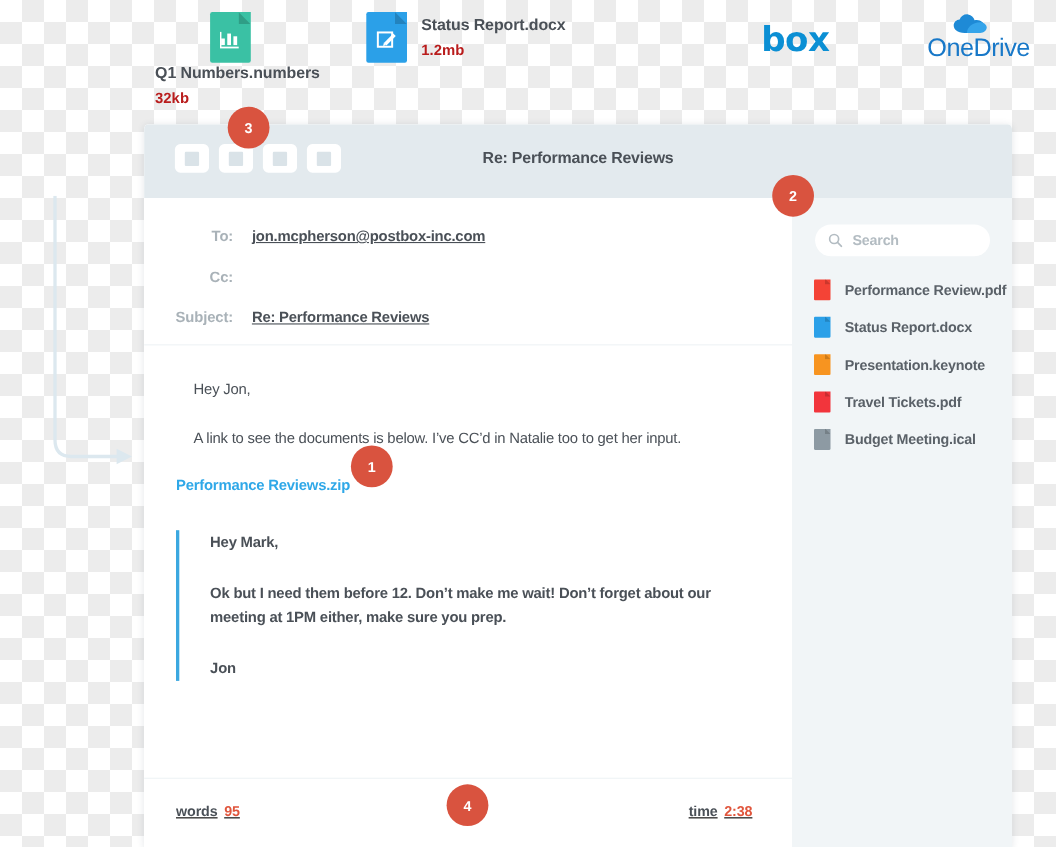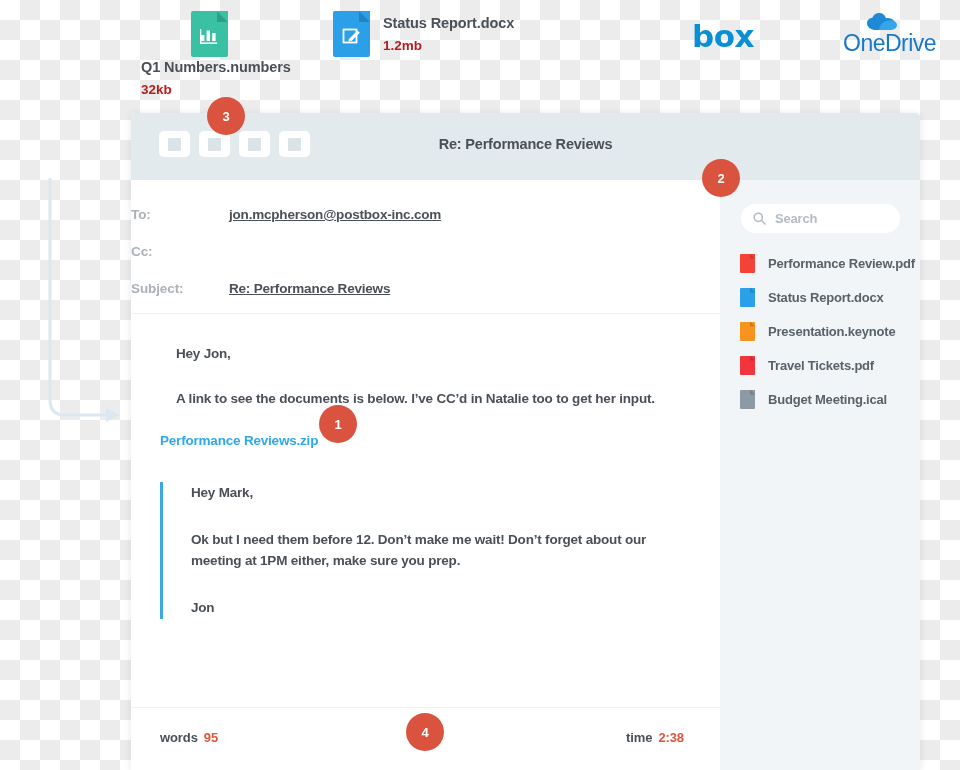--- a/index.html
+++ b/index.html
@@ -165,20 +165,21 @@
     height: 134px;
     box-sizing: border-box;
   }
   .header-row {
     display: flex;
     align-items: baseline;
     margin-bottom: 22px;
   }
   .field-label {
     width: 81px;
+    text-align: right;
     font-size: 13.5px;
     font-weight: bold;
     color: #a9b2b8;
     flex: 0 0 auto;
     letter-spacing: -0.1px;
   }
   .field-value {
     margin-left: 17px;
     font-size: 13.5px;
     font-weight: bold;
@@ -187,21 +188,21 @@
     text-decoration: underline;
   }
 
   #message-body {
     padding: 30px 40px 0 29px;
     height: 394px;
     box-sizing: border-box;
   }
   .body-line {
     font-size: 13.5px;
-    font-weight: bold;
+    font-weight: normal;
     color: #4a5057;
     margin: 0 0 25px 0;
     letter-spacing: -0.2px;
     line-height: 1.45;
     padding-left: 16px;
   }
   #zip-link-row {
     display: flex;
     align-items: center;
     margin: 0 0 25px 0;
@@ -237,20 +238,21 @@
     border-top: 1px solid #eef3f5;
     background: #ffffff;
   }
   .status-group {
     position: absolute;
     top: 22px;
     font-size: 13px;
     font-weight: bold;
     letter-spacing: -0.1px;
     white-space: nowrap;
+    text-decoration: underline;
   }
   #status-words { left: 29px; }
   #status-time { right: 36px; }
   .status-key { color: #4a5057; }
   .status-val { color: #e0553c; margin-left: 6px; }
 
   
   #files-sidebar {
     position: absolute;
     right: 0; top: 0;

